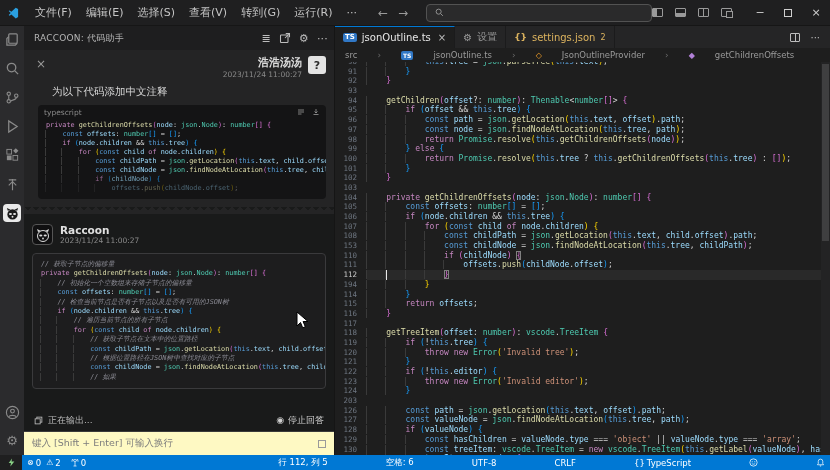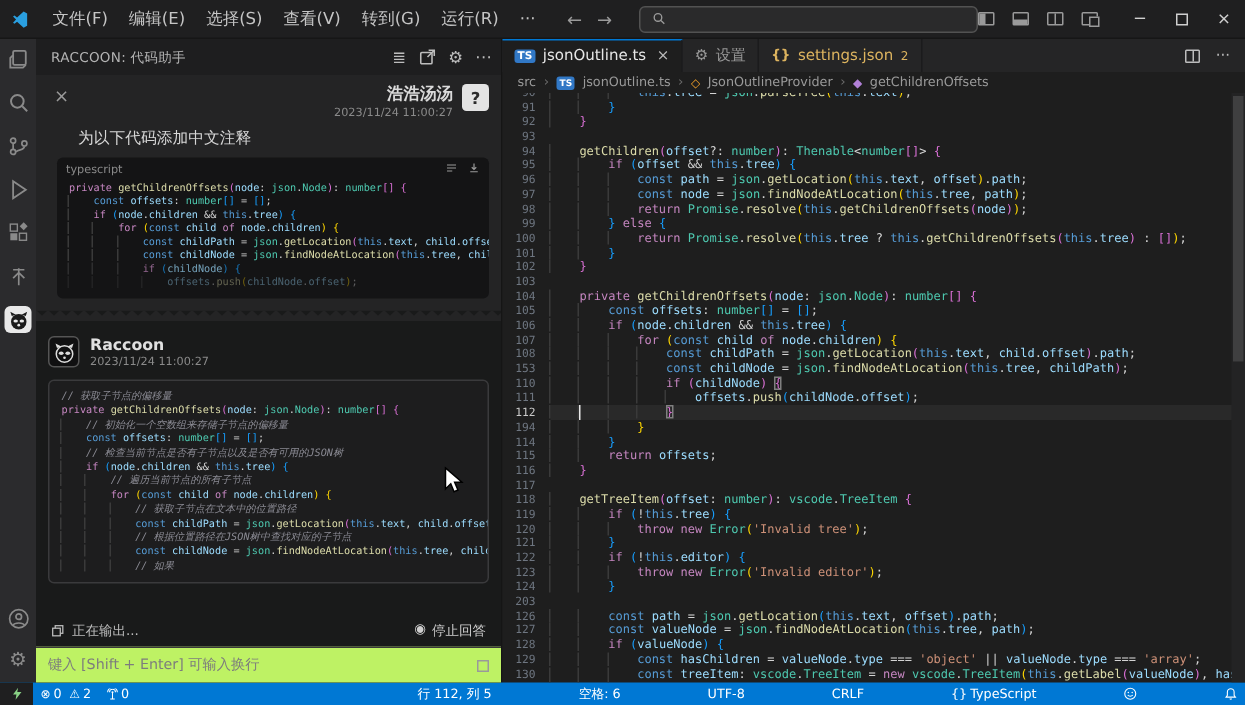--- a/index.html
+++ b/index.html
@@ -79,21 +79,21 @@
   .a-time{font-size:7.5px;color:#8a8a8a;}
   .asst-code{margin-top:8px;background:#1d1d1e;border:1px solid #3a3a3c;border-radius:4px;
     padding:6px 8px;font-family:"DejaVu Sans Mono","Liberation Mono",monospace;
     font-size:6.8px;line-height:9.4px;white-space:pre;overflow:hidden;}
 
   .gen-row{position:absolute;left:0;right:0;bottom:26px;height:18px;display:flex;align-items:center;
     padding:0 10px;font-size:9px;color:#bdbdbd;}
   .gen-left{display:flex;align-items:center;gap:5px;}
   .stop-btn{margin-left:auto;display:flex;align-items:center;gap:4px;color:#cfcfcf;}
   .stop-glyph{font-size:9px;}
-  .input-row{position:absolute;left:0;right:0;bottom:0;height:24px;background:#bef264;
+  .input-row{position:absolute;left:0;right:0;bottom:0;height:24px;background:#fef9c3;
     border-top:1px solid #3a3a3a;display:flex;align-items:center;padding:0 8px;}
   .input-ph{font-size:9.5px;color:#7d7d7d;}
   .input-sq{margin-left:auto;width:8px;height:8px;border:1px solid #9a9a9a;}
 
   
   .editor{flex:1;display:flex;flex-direction:column;min-width:0;background:#1e1e1e;}
   .tabbar{height:22px;background:#252526;display:flex;align-items:stretch;flex:0 0 22px;font-size:10px;}
   .tab{display:flex;align-items:center;gap:5px;padding:0 8px;color:#969696;border-right:1px solid #1b1b1c;white-space:nowrap;}
   .tab.active{background:#1e1e1e;color:#e7e7e7;border-top:1px solid #0078d4;}
   .tab .close{font-size:10px;color:#bbb;margin-left:2px;}
@@ -101,21 +101,21 @@
   .gear-g{color:#9a9a9a;font-size:10px;}
   .tab.warn{color:#ddb45f;}
   .curly{color:#ddb45f;font-weight:bold;font-size:9px;}
   .tab-badge{font-size:8px;color:#ddb45f;}
   .tab-spacer{flex:1;border-right:none;}
   .tab-tools{display:flex;align-items:center;gap:10px;padding:0 10px;color:#bdbdbd;}
   .split-ic{width:10px;height:9px;border:1px solid #bdbdbd;border-radius:1px;position:relative;}
   .split-ic::before{content:"";position:absolute;left:4px;top:0;bottom:0;width:1px;background:#bdbdbd;}
 
   .breadcrumb{height:14px;display:flex;align-items:center;font-size:8.5px;color:#9a9a9a;
-    padding-left:10px;gap:5px;flex:0 0 14px;white-space:nowrap;}
+    padding-left:10px;gap:20px;flex:0 0 14px;white-space:nowrap;}
   .bc-sep{color:#6a6a6a;font-size:9px;}
   .bc-ico{display:inline-block;border-radius:1px;}
 
   .code-wrap{flex:1;display:flex;min-height:0;position:relative;overflow:hidden;}
   .gutter{width:26px;flex:0 0 26px;text-align:right;padding-right:4px;margin-top:-5px;
     font-family:"DejaVu Sans Mono","Liberation Mono",monospace;font-size:7.5px;color:#6e7681;}
   .gl{height:9.7px;line-height:9.7px;}
   .gl.cur{color:#c9c9c9;}
   .code-lines{flex:1;margin-top:-5px;font-family:"DejaVu Sans Mono","Liberation Mono",monospace;
     font-size:8px;line-height:9.7px;white-space:pre;color:#d4d4d4;padding-left:6px;min-width:0;overflow:hidden;}

